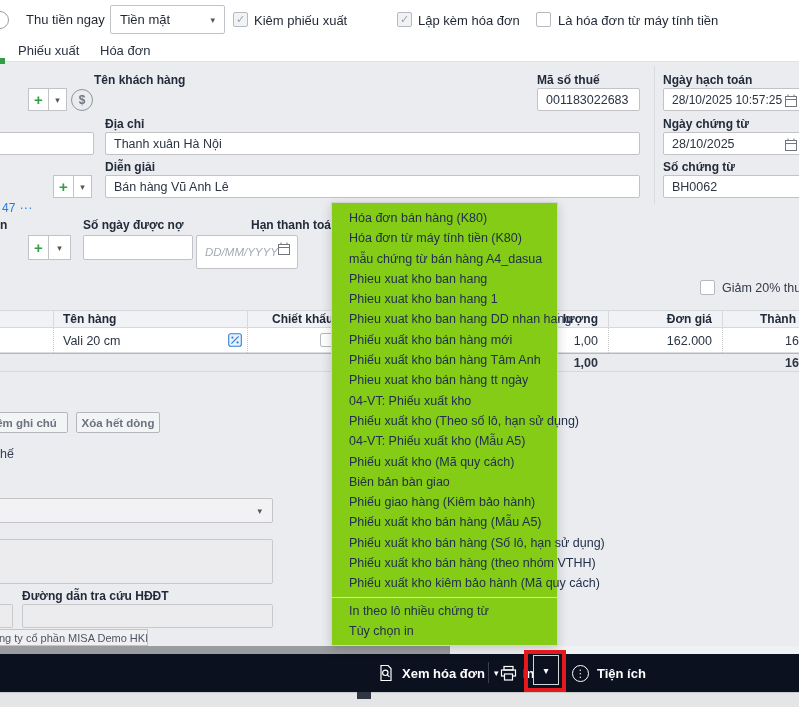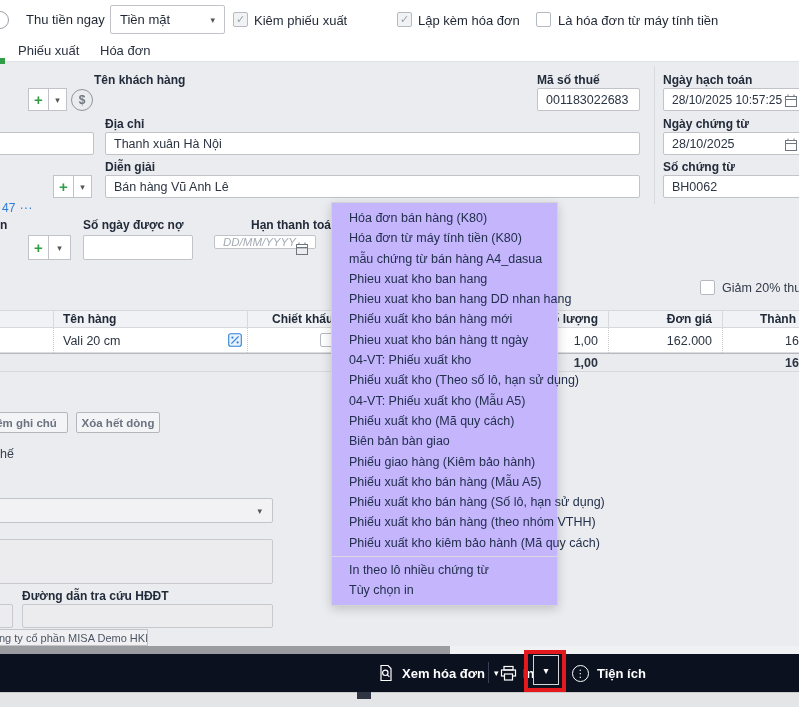--- a/index.html
+++ b/index.html
@@ -11,21 +11,21 @@
        font-family:inherit;font-size:12.5px;color:#2b3442;padding:0 8px;height:23px;}
   .flexc{display:flex;align-items:center;}
   .cb{position:absolute;box-sizing:border-box;width:15px;height:15px;border:1px solid #b5bac2;
       border-radius:2px;background:#fff;display:flex;align-items:center;justify-content:center;
       font-size:11px;color:#99a2ac;}
   .cb.on{background:#f1f2f4;}
   .sbtn{position:absolute;box-sizing:border-box;background:#fff;border:1px solid #c2c3c9;
         display:flex;align-items:center;justify-content:center;font-size:12px;color:#555;}
   .plus{color:#2f9e44;font-weight:700;font-size:15px;}
   .caret{font-size:9px;color:#555;}
-  .menu{position:absolute;left:331px;top:202px;width:227px;box-sizing:border-box;background:#c4b5fd;
+  .menu{position:absolute;left:331px;top:202px;width:227px;box-sizing:border-box;background:#84cc16;
         border:1px solid #d2d3d7;box-shadow:0 3px 10px rgba(0,0,0,.18);padding:5px 0 4px 0;z-index:50;}
   .mi{height:20.3px;line-height:20.3px;padding-left:17px;font-size:12.5px;color:#22304c;white-space:nowrap;cursor:default;}
   .mdiv{border-top:1px solid #d9dadd;margin:3px 0;}
   .bbtxt{color:#fff;font-weight:600;font-size:13px;white-space:nowrap;}
   .hdrcell{position:absolute;top:0;height:18px;display:flex;align-items:center;font-weight:700;font-size:12px;color:#202a39;}
   .vline{position:absolute;width:1px;background:#d8d9dd;}
   .rowline{position:absolute;width:1px;border-left:1px dotted #c8c9cd;}
 </style>
 </head>
 <body>
@@ -128,21 +128,21 @@
       <span class="plus">+</span>
     </div>
   <div class="sbtn" style="left:48px;top:235px;width:23px;height:25px;">
       <span class="caret">▾</span>
     </div>
 
   <div class="lbl" style="left:83px;top:218px;">Số ngày được nợ</div>
   <input class="inp" style="left: 83px; top: 235px; width: 110px; height: 25px;">
 
   <div class="lbl" style="left:203px;top:218px;padding-left:48px;">Hạn thanh toán</div>
-  <div class="inp flexc" style="left:214px;top:235px;width:102px;height:14px;">
+  <div class="inp flexc" style="left:196px;top:235px;width:102px;height:34px;">
     <span style="font-style:italic;color:#a4aab3;font-size:11.5px;">DD/MM/YYYY</span>
     <span class="abs" style="left:81px;top:6px;">
       <svg width="12" height="13" viewBox="0 0 12 13">
           <rect x="0.5" y="2.5" width="11" height="10" fill="none" stroke="#6f7680"></rect>
           <line x1="0.5" y1="5.5" x2="11.5" y2="5.5" stroke="#6f7680"></line>
           <line x1="3" y1="0.5" x2="3" y2="3" stroke="#6f7680"></line>
           <line x1="9" y1="0.5" x2="9" y2="3" stroke="#6f7680"></line>
         </svg>
     </span>
   </div>
@@ -201,22 +201,24 @@
   <div class="abs flexc" style="left:-8px;top:629px;width:156px;height:17px;box-sizing:border-box;border:1px solid #c3c4c8;background:#f0f0f2;font-size:11px;color:#4b5563;padding-left:6px;white-space:nowrap;overflow:hidden;">ng ty cổ phần MISA Demo HKD 1</div>
 
   <div class="abs" style="left:0;top:646px;width:799px;height:8px;background:#f0f1f2;"></div>
   <div class="abs" style="left:0;top:646px;width:450px;height:8px;background:#9b9ca0;"></div>
 
   <div class="menu">
     <div class="mi">Hóa đơn bán hàng (K80)</div>
     <div class="mi">Hóa đơn từ máy tính tiền (K80)</div>
     <div class="mi">mẫu chứng từ bán hàng A4_dasua</div>
     <div class="mi">Phieu xuat kho ban hang</div>
+    <div class="mi">Phieu xuat kho ban hang 1</div>
     <div class="mi">Phieu xuat kho ban hang DD nhan hang</div>
     <div class="mi">Phiếu xuất kho bán hàng mới</div>
+    <div class="mi">Phiếu xuất kho bán hàng Tâm Anh</div>
     <div class="mi">Phieu xuat kho bán hàng tt ngày</div>
     <div class="mi">04-VT: Phiếu xuất kho</div>
     <div class="mi">Phiếu xuất kho (Theo số lô, hạn sử dụng)</div>
     <div class="mi">04-VT: Phiếu xuất kho (Mẫu A5)</div>
     <div class="mi">Phiếu xuất kho (Mã quy cách)</div>
     <div class="mi">Biên bản bàn giao</div>
     <div class="mi">Phiếu giao hàng (Kiêm bảo hành)</div>
     <div class="mi">Phiếu xuất kho bán hàng (Mẫu A5)</div>
     <div class="mi">Phiếu xuất kho bán hàng (Số lô, hạn sử dụng)</div>
     <div class="mi">Phiếu xuất kho bán hàng (theo nhóm VTHH)</div>

